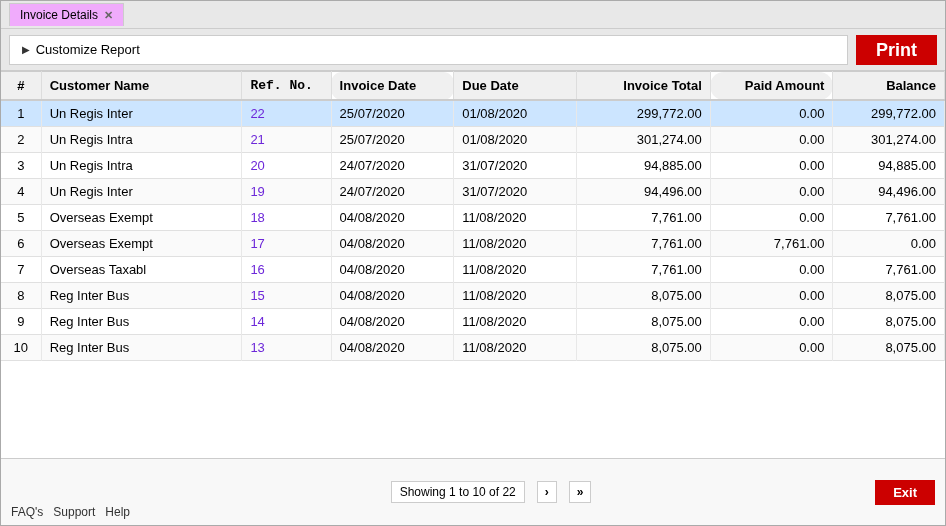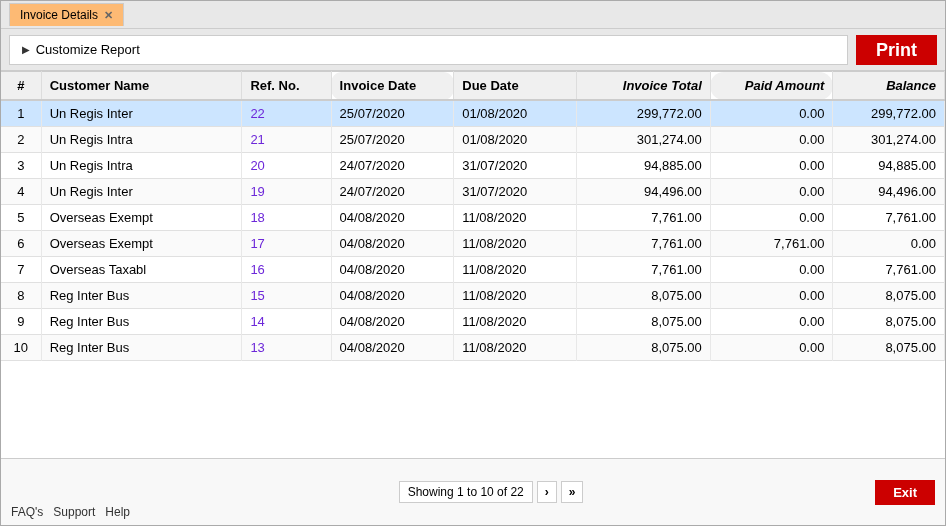--- a/index.html
+++ b/index.html
@@ -21,21 +21,21 @@
     }
     .title-bar {
       background: #e8e8e8;
       border-bottom: 1px solid #ccc;
       display: flex;
       align-items: center;
       height: 28px;
       padding: 0 8px;
     }
     .tab {
-      background: #fdba74;
+      background: #f0abfc;
       border: 1px solid #ccc;
       border-bottom: none;
       padding: 4px 10px;
       font-size: 12px;
       display: flex;
       align-items: center;
       gap: 6px;
     }
     .tab-close {
       font-size: 11px;
@@ -100,21 +100,21 @@
       border-top: 1px solid #ccc;
       border-bottom: 2px solid #ccc;
     }
     thead th {
       padding: 6px 8px;
       text-align: left;
       font-weight: bold;
       border-right: 1px solid #ddd;
       white-space: nowrap;
     }
-    thead th.right { text-align: right; font-style: italic; }
+    thead th.right { text-align: right; }
     thead th.center { text-align: center; }
     tbody tr {
       border-bottom: 1px solid #e0e0e0;
     }
     tbody tr:nth-child(even) { background: #fafafa; }
     tbody tr.selected { background: #cce5ff; }
     tbody td {
       padding: 5px 8px;
       border-right: 1px solid #e8e8e8;
       white-space: nowrap;
@@ -140,21 +140,21 @@
       margin-top: 40px;
     }
     .footer-link {
       color: #333;
       cursor: pointer;
       font-size: 12px;
       text-decoration: none;
     }
     .pagination {
       display: flex;
-      gap: 4px;
+      gap: 12px;
     }
     .pagination-info {
       font-size: 12px;
       padding: 3px 8px;
       border: 1px solid #ccc;
       background: #fff;
     }
     .page-btn {
       background: #fff;
       border: 1px solid #ccc;
@@ -168,21 +168,21 @@
       color: #fff;
       border: none;
       padding: 5px 18px;
       cursor: pointer;
       font-size: 13px;
       font-weight: bold;
       margin-left: 23px;
     }
     .col-hash { width: 36px; }
     .col-customer { width: 180px; }
-    .col-ref { width: 80px; }
+    .col-ref { width: 80px; font-family: Liberation Mono, monospace; }
     .col-invdate { width: 110px; border-radius: 11px; }
     .col-duedate { width: 110px; }
     .col-total { width: 120px; }
     .col-paid { width: 110px; border-radius: 14px; }
     .col-balance { width: 100px; }
   </style>
 </head>
 <body>
 
 <div class="window">

